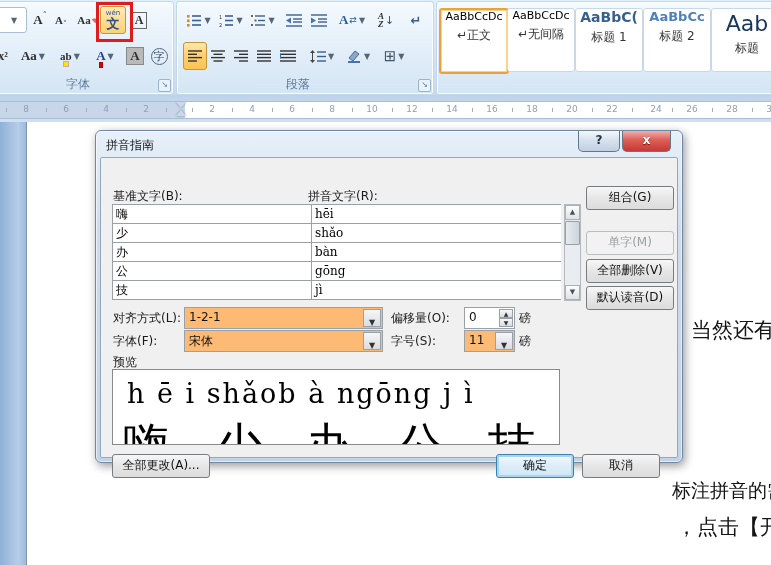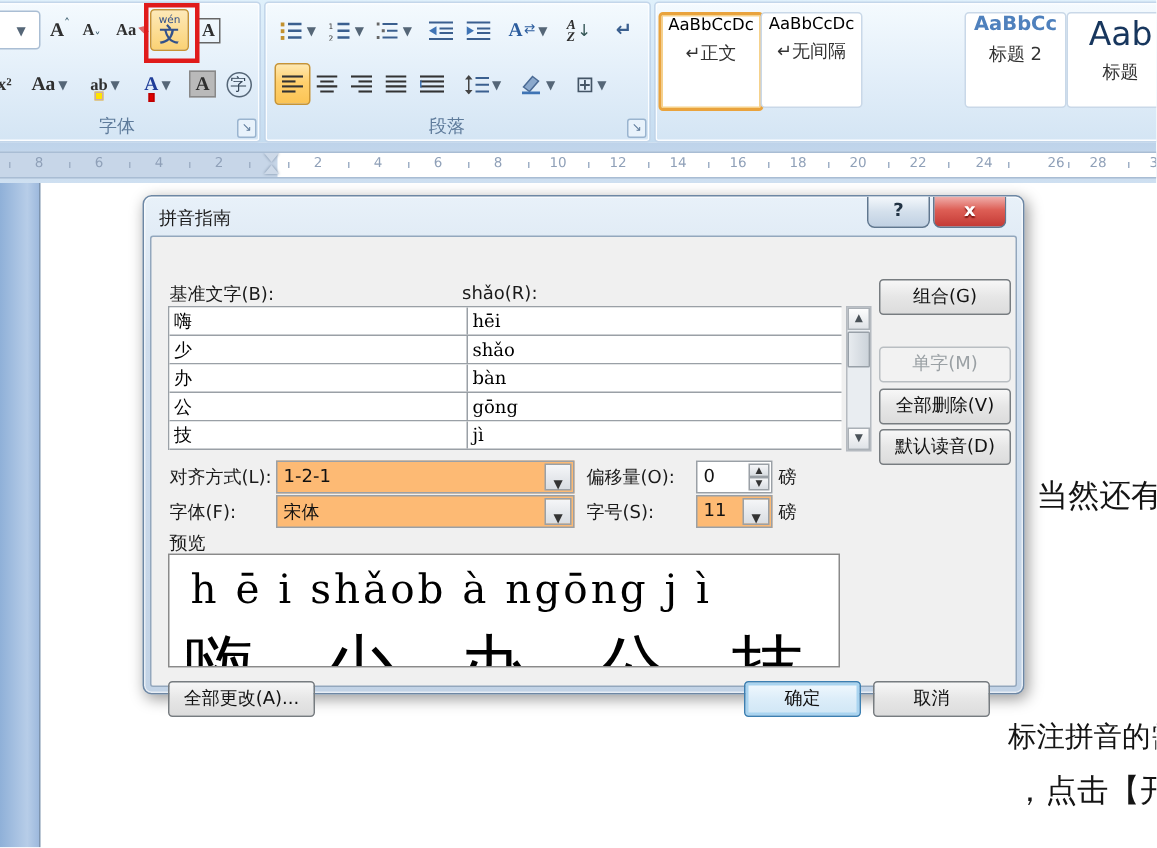--- a/index.html
+++ b/index.html
@@ -341,20 +341,24 @@
 
     <div class="rgroup" style="left:436px;width:340px;">
       <div class="chip selected" style="left:2px;">
         <span class="prev">AaBbCcDc</span>
         <span class="clabel">↵正文</span>
       </div>
       <div class="chip" style="left:70px;">
         <span class="prev">AaBbCcDc</span>
         <span class="clabel">↵无间隔</span>
       </div>
+      <div class="chip" style="left:138px;">
+        <span class="prev h1">AaBbC(</span>
+        <span class="clabel">标题 1</span>
+      </div>
       <div class="chip" style="left:206px;">
         <span class="prev h2">AaBbCc</span>
         <span class="clabel">标题 2</span>
       </div>
       <div class="chip" style="left:274px;width:70px;">
         <span class="prev title">Aab</span>
         <span class="clabel">标题</span>
       </div>
     </div>
   </div>
@@ -377,21 +381,21 @@
           <span class="rnum" style="left: 292px;">6</span>
           <span class="rnum" style="left: 332px;">8</span>
           <span class="rnum" style="left: 372px;">10</span>
           <span class="rnum" style="left: 412px;">12</span>
           <span class="rnum" style="left: 452px;">14</span>
           <span class="rnum" style="left: 492px;">16</span>
           <span class="rnum" style="left: 532px;">18</span>
           <span class="rnum" style="left: 572px;">20</span>
           <span class="rnum" style="left: 612px;">22</span>
           <span class="rnum" style="left: 656px;">24</span>
-          <span class="rnum" style="left: 692px; margin-left: 12px;">26</span>
+          <span class="rnum" style="left: 692px;">26</span>
           <span class="rnum" style="left: 732px;">28</span>
           <span class="rnum" style="left: 772px;">30</span>
           <span class="rtick" style="left: 192px;"></span>
           <span class="rtick" style="left: 232px;"></span>
           <span class="rtick" style="left: 272px;"></span>
           <span class="rtick" style="left: 312px;"></span>
           <span class="rtick" style="left: 352px;"></span>
           <span class="rtick" style="left: 392px;"></span>
           <span class="rtick" style="left: 432px;"></span>
           <span class="rtick" style="left: 472px;"></span>
@@ -419,21 +423,21 @@
 
   </div>
 
   <div class="dialog">
     <div class="dlg-title">拼音指南</div>
     <div class="cap-btn cap-help">?</div>
     <div class="cap-btn cap-close">x</div>
 
     <div class="dlg-client">
       <div class="flabel" style="left:12px;top:30px;">基准文字(B):</div>
-      <div class="flabel" style="left:207px;top:30px;">shǎo(R):</div>
+      <div class="flabel" style="left:207px;top:30px;">拼音文字(R):</div>
 
       <div class="rowgrid">
         <div class="rowline">
           <div class="cell-base">嗨</div>
           <div class="cell-ruby">hēi</div>
         </div>
         <div class="rowline">
           <div class="cell-base">少</div>
           <div class="cell-ruby">shǎo</div>
         </div>

